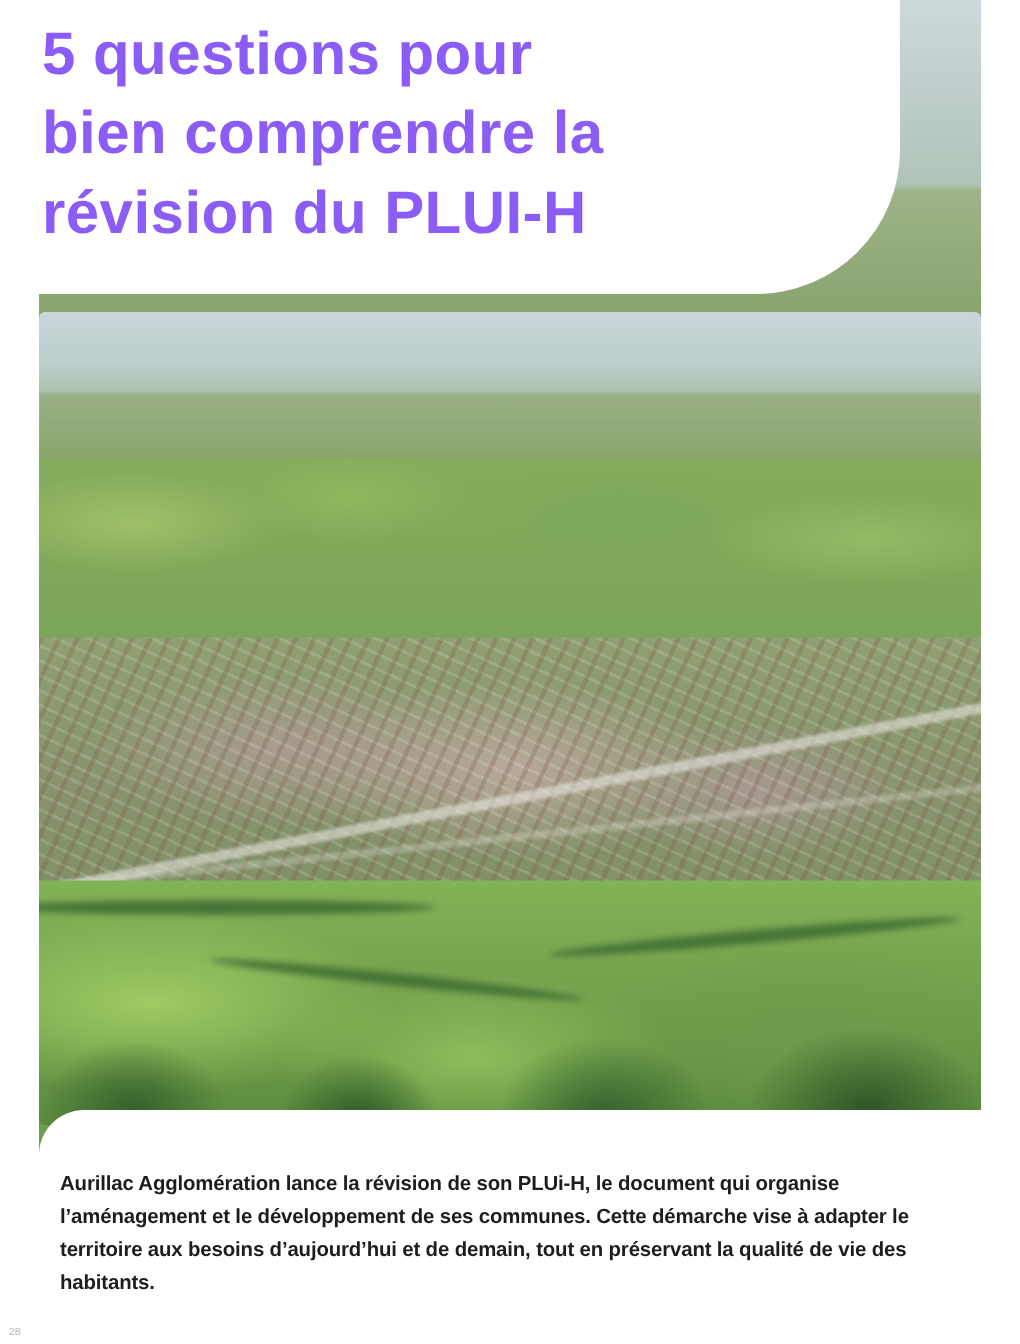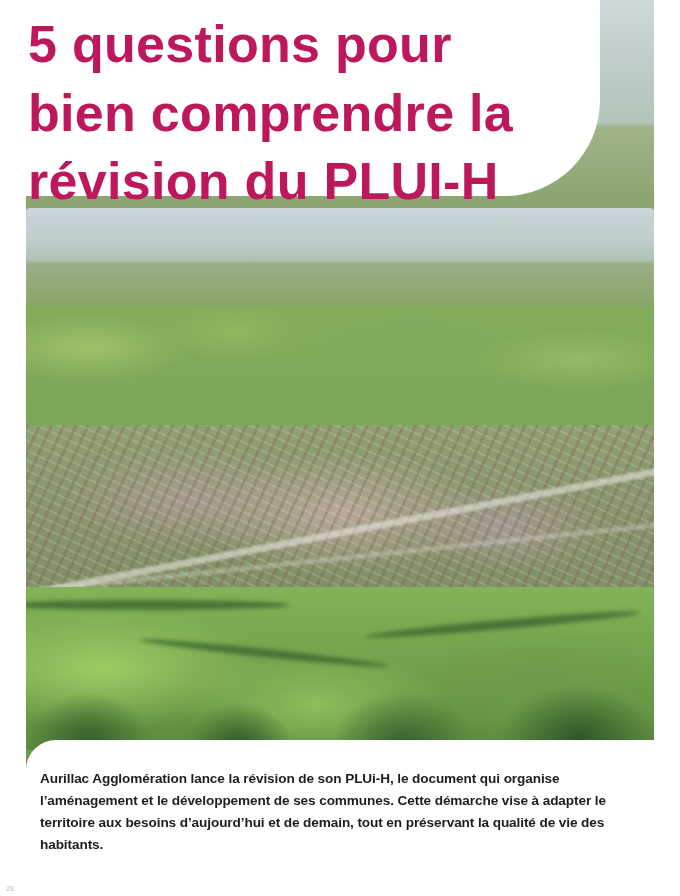--- a/index.html
+++ b/index.html
@@ -58,22 +58,22 @@
     height: 196px;
     background: #ffffff;
     border-bottom-right-radius: 96px;
     z-index: 3;
   }
   .header-title {
     position: absolute;
     left: 28px;
     top: 10px;
     width: 545px;
-    color: #be185d;
-    font-size: 52px;
+    color: #8b5cf6;
+    font-size: 40px;
     line-height: 1.32;
     font-weight: bold;
     letter-spacing: 0.3px;
     white-space: pre-line;
   }
 
   
   .photo-card {
     position: absolute;
     left: 26px;
@@ -161,21 +161,21 @@
     bottom: 0;
     width: 654px;
     height: 156px;
     background: #ffffff;
     border-top-left-radius: 30px;
     z-index: 4;
   }
   .bottom-text {
     position: absolute;
     left: 14px;
-    top: 28px;
+    top: 38px;
     width: 608px;
     color: #1d1d1b;
     font-size: 13.6px;
     line-height: 1.62;
     font-weight: bold;
     letter-spacing: -0.1px;
   }
   .bottom-strip {
     position: absolute;
     left: 0; bottom: 0; width: 680px; height: 24px;

